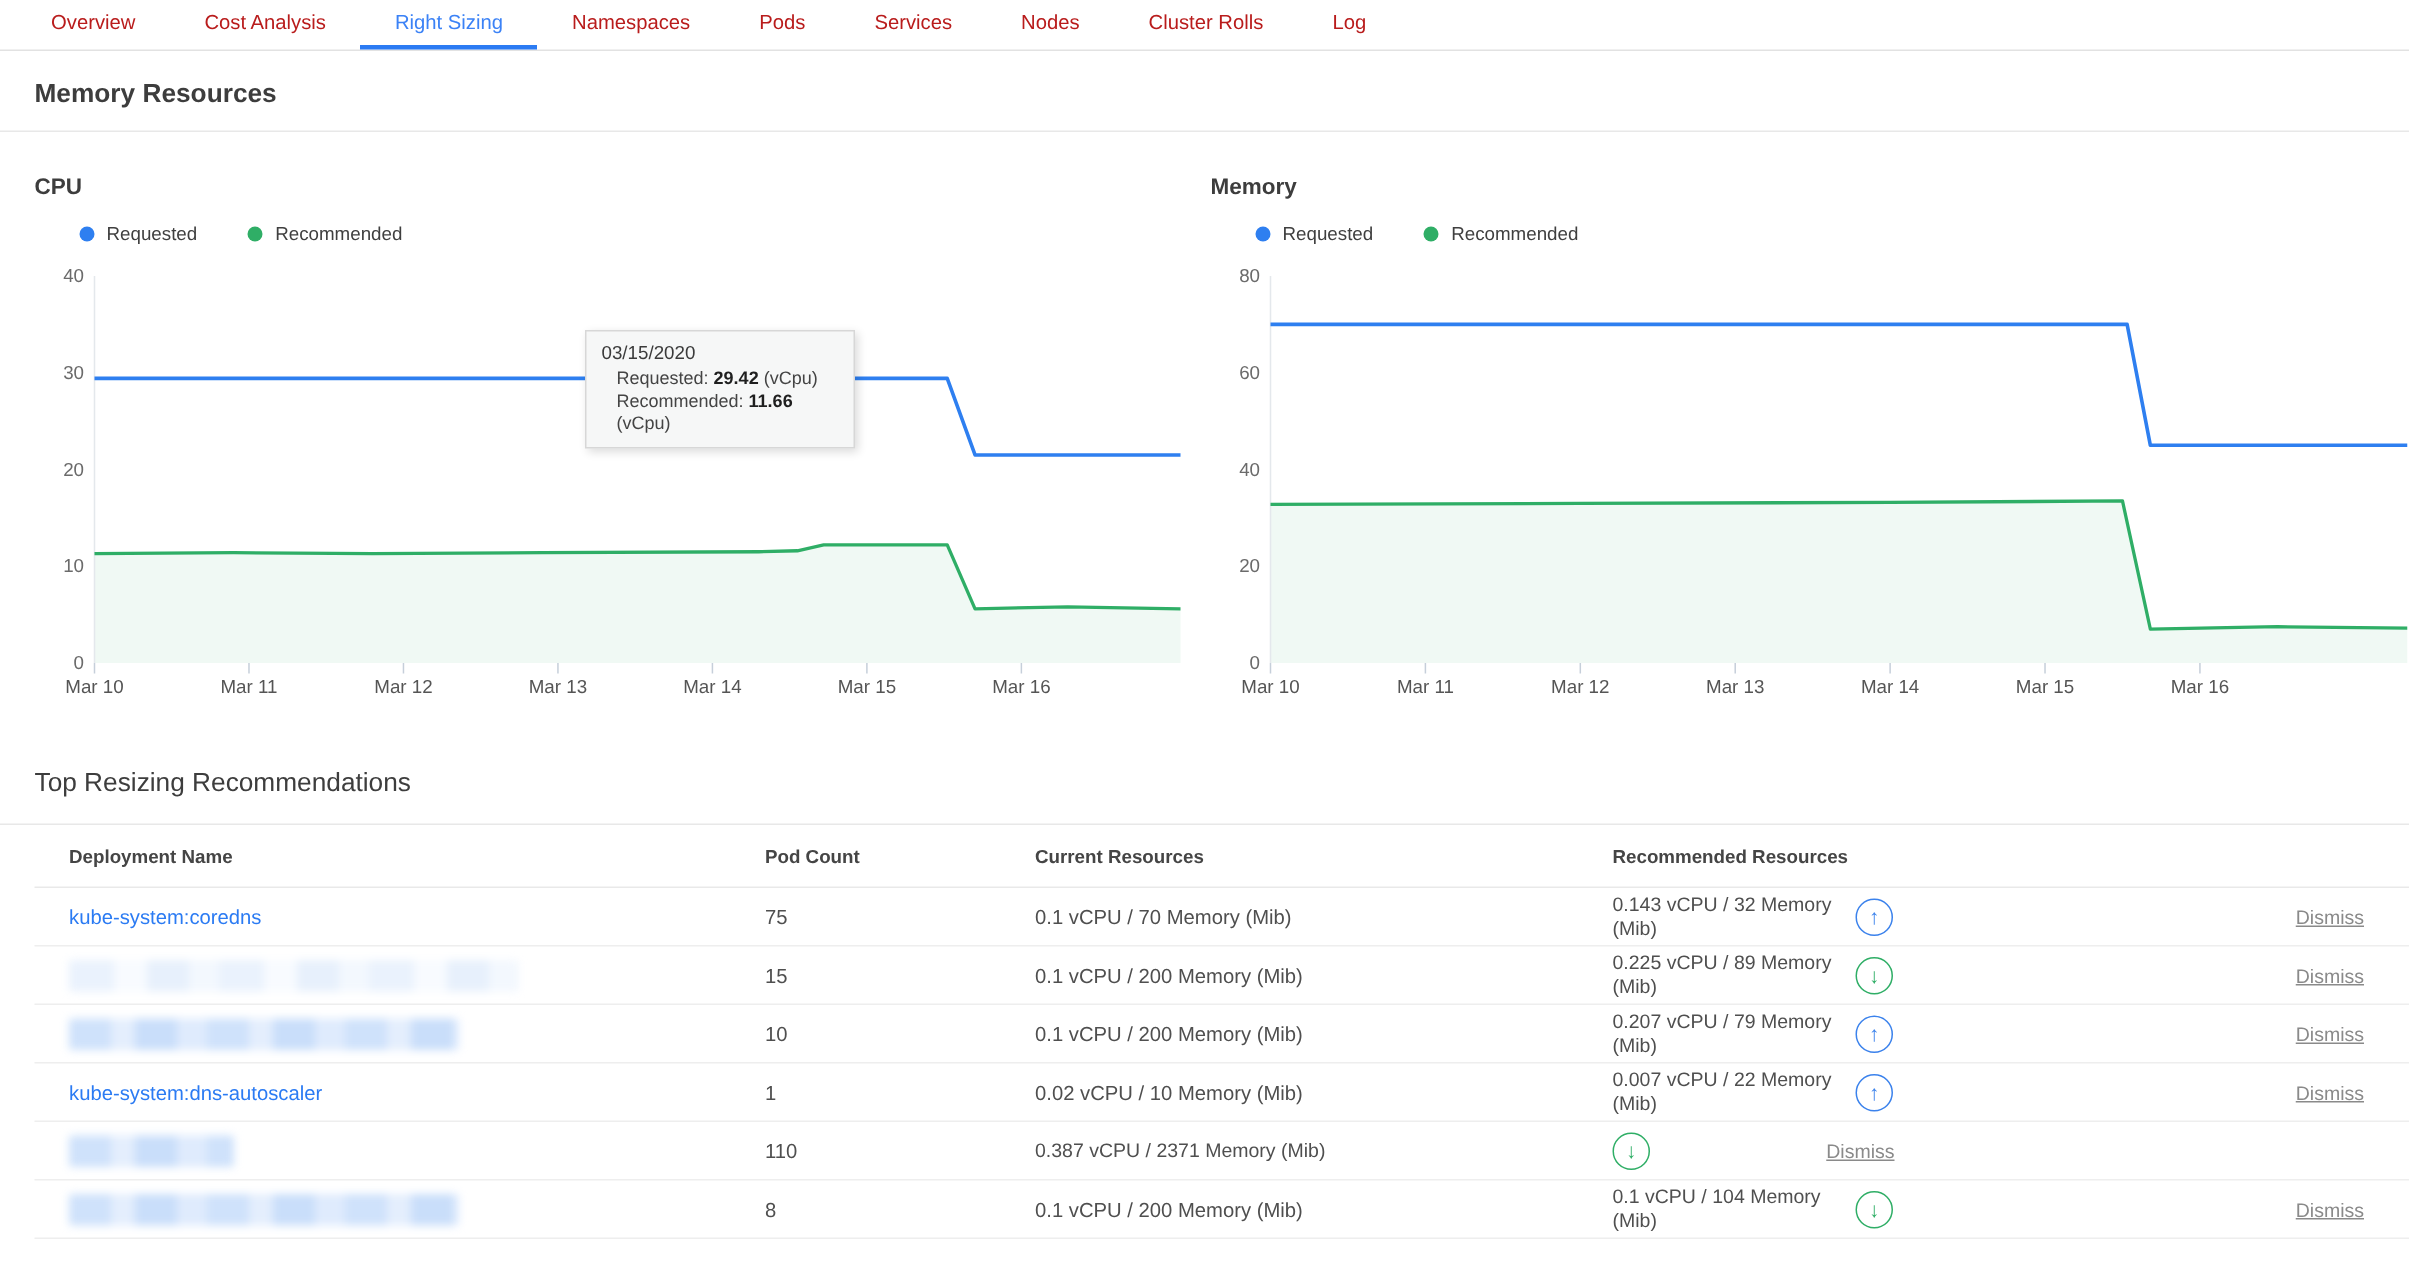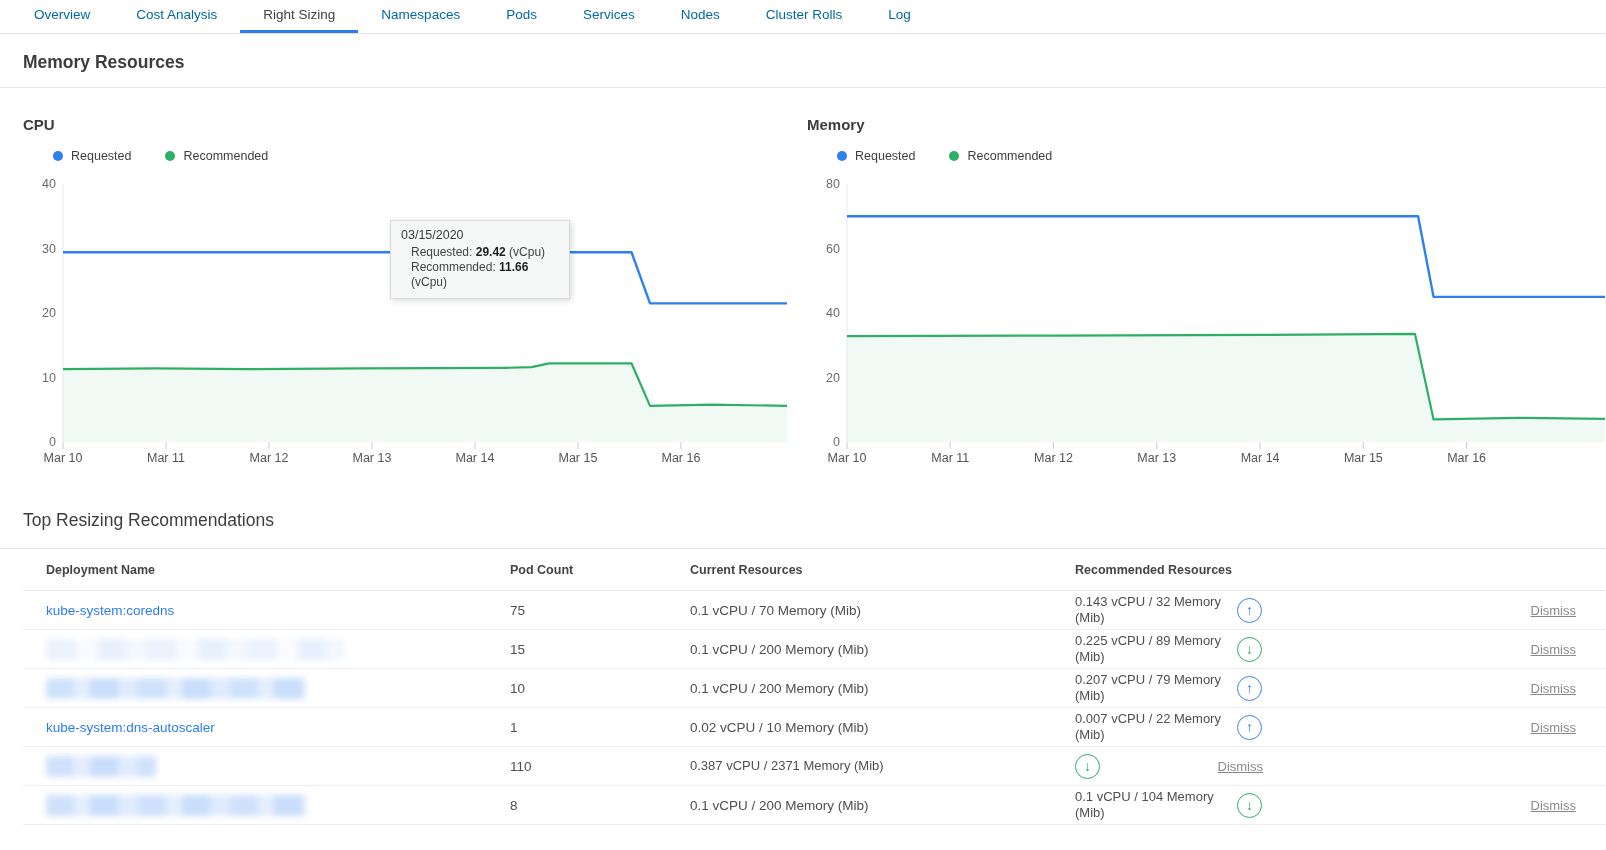--- a/index.html
+++ b/index.html
@@ -1,23 +1,23 @@
 <!DOCTYPE html>
 <html><head>
 <meta charset="utf-8">
 <style>
   * { margin:0; padding:0; box-sizing:border-box; }
   html,body { width:1606px; height:850px; overflow:hidden; background:#fff;
     font-family:"Liberation Sans", sans-serif; }
   
   .nav { border-bottom:1px solid #e2e2e2; }
   .nav ul { list-style:none; display:flex; padding-left:11px; height:33px; }
-  .nav li { padding:0 23px; font-size:13.5px; color:#0369a1; line-height:30px;
+  .nav li { padding:0 23px; font-size:13.5px; color:#b91c1c; line-height:30px;
     border-bottom:3px solid transparent; cursor:pointer; white-space:nowrap; }
-  .nav li.active { color:#404040; border-bottom-color:#2b7bf3; }
+  .nav li.active { color:#3b82f6; border-bottom-color:#2b7bf3; }
   
   .section-head { display:flex; justify-content:space-between; align-items:flex-end;
     border-bottom:1px solid #e8e8e8; padding-top:18px; }
   .section-head h1 { margin-left:23px; font-size:17.5px; font-weight:600; color:#3d3d3d; padding-bottom:14px; }
   .ranges { display:flex; margin-right:23px; }
   .ranges .range { padding:0 20px 9px; font-size:12.5px; color:#8c8c8c;
     border-bottom:3px solid transparent; cursor:pointer; }
   .ranges .range.active { color:#2f7de1; font-weight:700; border-bottom-color:#2b7bf3; }
   
   .charts { display:flex; }

